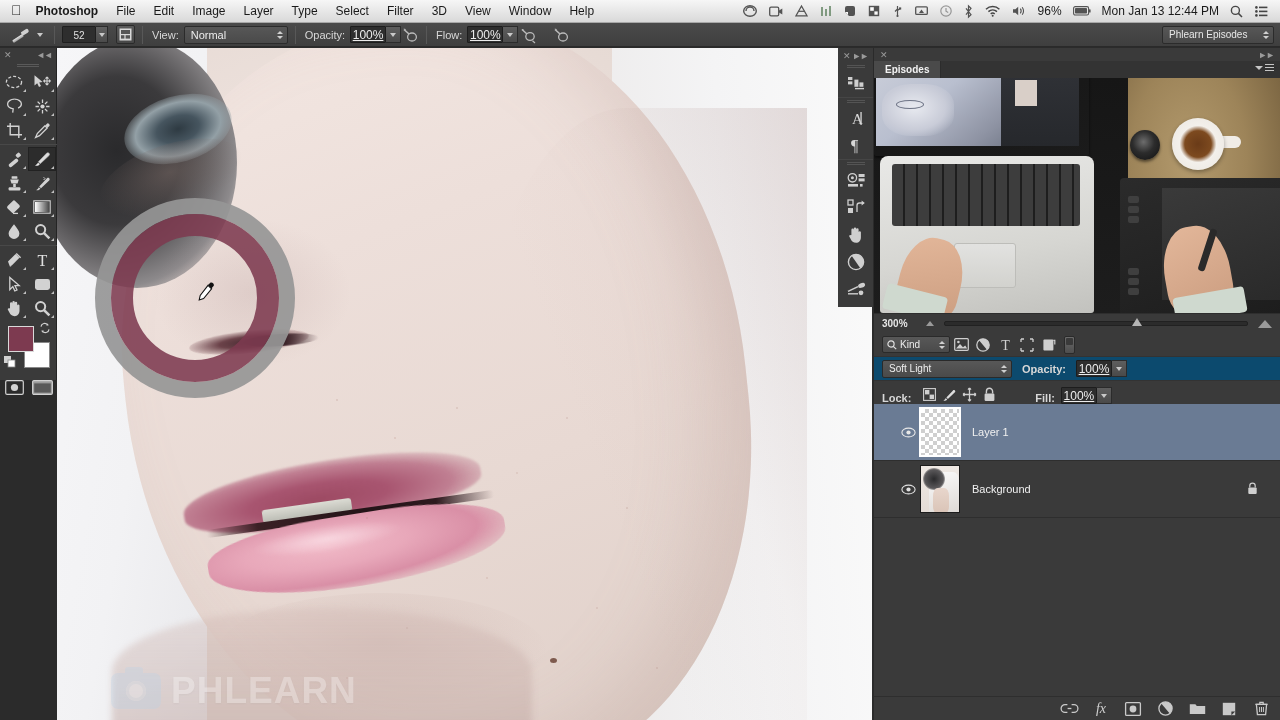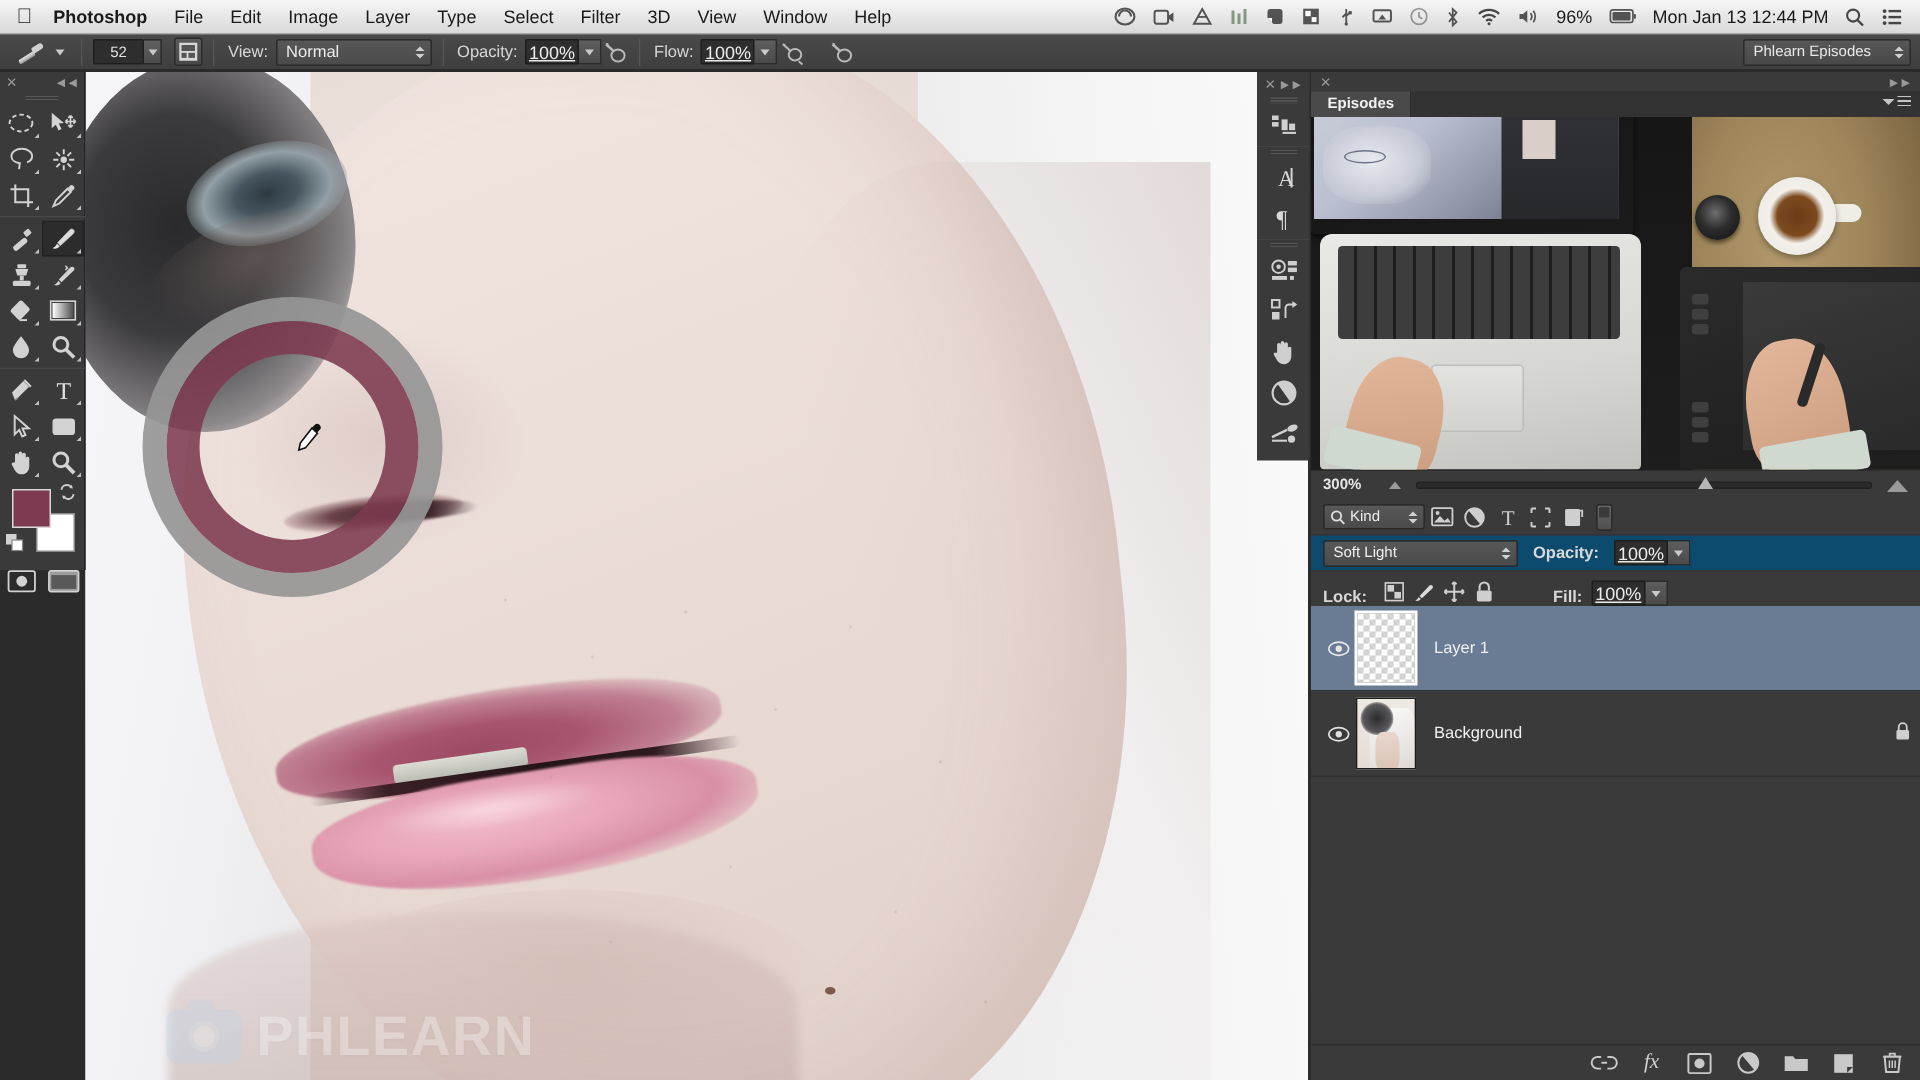--- a/index.html
+++ b/index.html
@@ -312,21 +312,21 @@
   .lay-blend { height:24px; background:#0c4a6e; display:flex; align-items:center; padding:0 8px; gap:10px;
                border-top:1px solid #333; }
   .blend-select { background:linear-gradient(#585858,#4a4a4a); border:1px solid #2a2a2a; height:18px;
                   width:130px; display:flex; align-items:center; padding:0 4px 0 6px; border-radius:2px;
                   font-size:10px; color:#efefef; }
   .lay-lock { height:24px; background:#3a3a3a; display:flex; align-items:flex-end; padding:0 8px; gap:0px;
               border-top:1px solid #333; }
   .lock-ic { width:20px;height:20px;display:flex;align-items:center;justify-content:center;color:#d0d0d0; }
 
   .layerlist { background:#3a3a3a; }
-  .layerrow { height:57px; display:flex; align-items:center; border-bottom:1px solid #2e2e2e; padding:0 6px; }
+  .layerrow { height:57px; display:flex; align-items:center; border-bottom:1px solid #2e2e2e; padding:0 22px; }
   .layerrow.selected { background:#6a7b94; }
   .eyecol { width:24px; display:flex; align-items:center; justify-content:center; }
   .thumb { width:40px;height:48px;border:1px solid #1c1c1c; background:#fff; margin-right:12px; position:relative; overflow:hidden;}
   .checker { position:absolute; inset:0;
     background-image:
       linear-gradient(45deg,#cfcfcf 25%,transparent 25%,transparent 75%,#cfcfcf 75%),
       linear-gradient(45deg,#cfcfcf 25%,transparent 25%,transparent 75%,#cfcfcf 75%);
     background-size:8px 8px; background-position:0 0,4px 4px; background-color:#fff; }
   .thumb.sel-outline { outline:2px solid #ffffff; outline-offset:-1px; }
   .portrait-mini { position:absolute; inset:0; background:linear-gradient(#efe9e4,#e4dcd6); }

